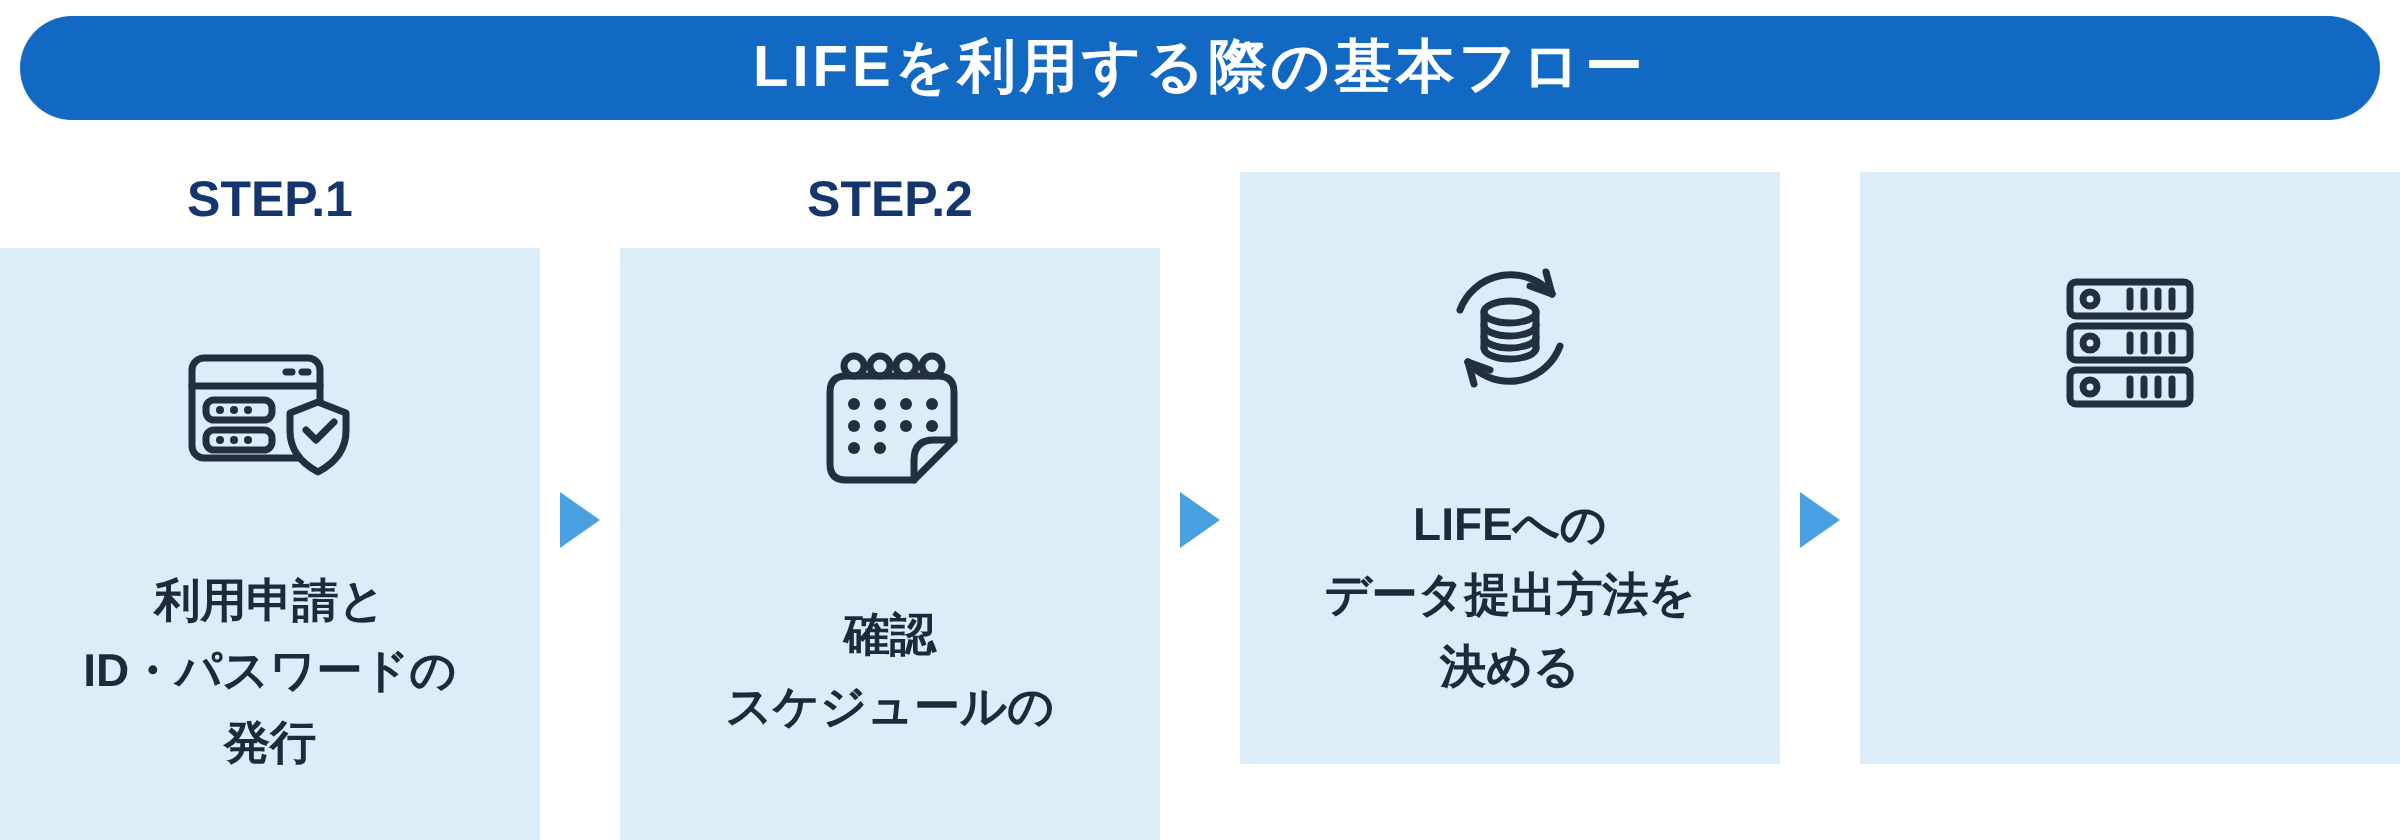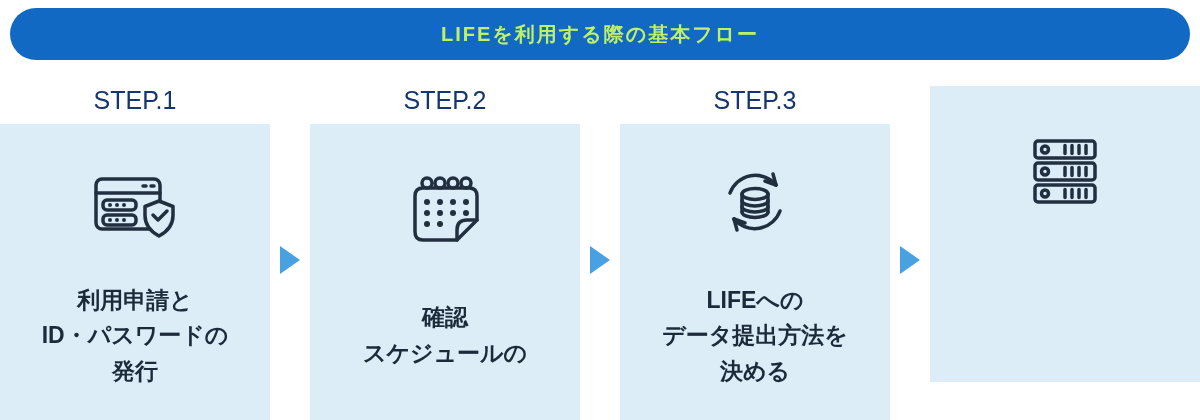--- a/index.html
+++ b/index.html
@@ -11,38 +11,38 @@
   }
   
   .banner {
     margin: 8px 10px 0 10px;
     height: 52px;
     background: #1269c4;
     border-radius: 28px;
     display: flex; align-items: center; justify-content: center;
   }
   .banner-title {
-    color: #bef264;
-    font-size: 20px;
+    color: #ffffff;
+    font-size: 29px;
     font-weight: bold;
     letter-spacing: 2px;
   }
   
   .flow {
     margin-top: 26px;
     display: flex;
     width: 1200px;
     align-items: stretch;
   }
   .step-col { flex: 0 0 270px; display: flex; flex-direction: column; }
   .step-label {
     height: 30px;
     text-align: center;
     font-size: 25px;
-    font-weight: normal;
+    font-weight: bold;
     color: #14356d;
     margin-bottom: 8px;
   }
   .card {
     background: #dcedf8;
     height: 296px;
     display: flex;
     flex-direction: column;
     align-items: center;
   }
@@ -152,21 +152,20 @@
         <div>スケジュールの</div>
       </div>
     </div>
   </div>
 
   <div class="arrow-col">
     <div class="arrow"></div>
   </div>
 
   <div class="step-col">
-    <div class="step-label">STEP.3</div>
     <div class="card">
       <div class="icon-wrap">
         <svg viewBox="0 0 96 96">
           <g fill="none" stroke="#222f3f" stroke-width="3.5" stroke-linecap="round" stroke-linejoin="round">
             <ellipse cx="48" cy="32" rx="13" ry="5.5"></ellipse>
             <path d="M35 32 v18"></path>
             <path d="M61 32 v18"></path>
             <path d="M35 38.5 a13 5.5 0 0 0 26 0"></path>
             <path d="M35 44.5 a13 5.5 0 0 0 26 0"></path>
             <path d="M35 50 a13 5.5 0 0 0 26 0"></path>

